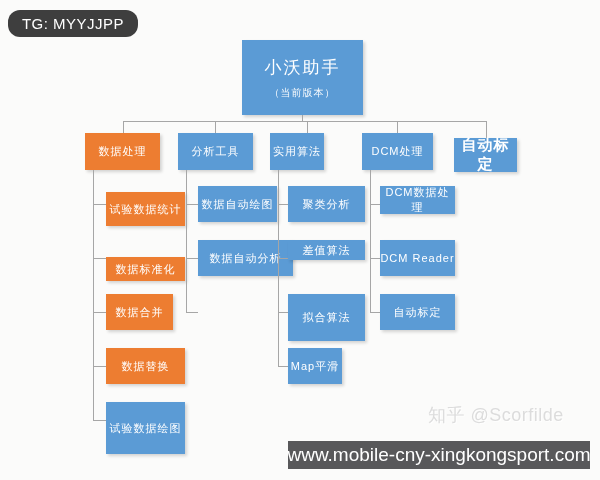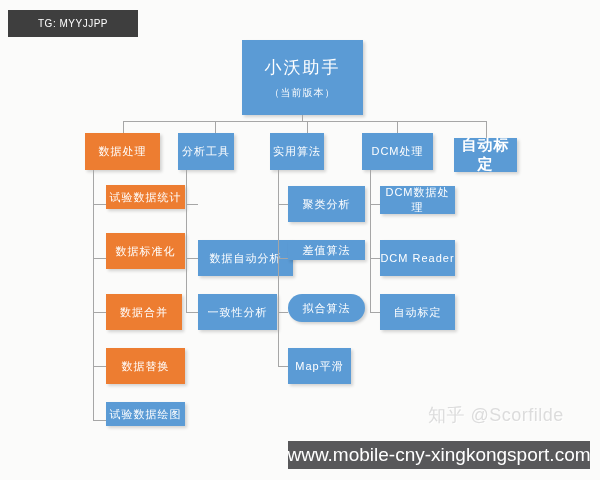--- a/index.html
+++ b/index.html
@@ -7,23 +7,24 @@
   .canvas {
     position: relative;
     width: 600px; height: 480px;
     background: #fbfbfa;
     overflow: hidden;
   }
   .badge {
     position: absolute; left: 8px; top: 10px;
     width: 130px; height: 27px;
     background: var(--badge_bg);
-    color: #fff; font-size: 10px;
+    color: #fff; font-size: 15px;
     display: flex; align-items: center; justify-content: center;
     letter-spacing: .5px;
+    border-radius: 12px;
   }
   .node {
     position: absolute;
     display: flex; flex-direction: column;
     align-items: center; justify-content: center;
     color: #fff; text-align: center;
     font-size: 11px; letter-spacing: 1px;
     box-shadow: 2px 2px 3px rgba(0,0,0,.16);
   }
   .blue   { background: var(--blue); }
@@ -63,56 +64,56 @@
 
   <div class="vline" style="left:302px; top:115px; height:7px;"></div>
   <div class="hline" style="left:123px; top:121px; width:364px;"></div>
   <div class="vline" style="left:123px; top:121px; height:12px;"></div>
   <div class="vline" style="left:215px; top:121px; height:12px;"></div>
   <div class="vline" style="left:307px; top:121px; height:12px;"></div>
   <div class="vline" style="left:397px; top:121px; height:12px;"></div>
   <div class="vline" style="left:486px; top:121px; height:17px;"></div>
 
   <div class="node orange" style="left:85px;  top:133px; width:75px; height:37px;">数据处理</div>
-  <div class="node blue" style="left:178px; top:133px; width:56px; height:37px;">分析工具</div>
+  <div class="node blue" style="left:178px; top:133px; width:75px; height:37px;">分析工具</div>
   <div class="node blue" style="left:270px; top:133px; width:54px; height:37px;">实用算法</div>
   <div class="node blue" style="left:362px; top:133px; width:71px; height:37px;">DCM处理</div>
   <div class="node blue big" style="left:454px; top:138px; width:63px; height:34px;">自动标定</div>
 
   <div class="vline" style="left:93px; top:170px; height:250px;"></div>
   <div class="hline" style="left:93px; top:204px; width:13px;"></div>
   <div class="hline" style="left:93px; top:258px; width:13px;"></div>
   <div class="hline" style="left:93px; top:312px; width:13px;"></div>
   <div class="hline" style="left:93px; top:366px; width:13px;"></div>
   <div class="hline" style="left:93px; top:420px; width:13px;"></div>
 
-  <div class="node orange" style="left:106px; top:185px; width:79px; height:24px;">试验数据统计</div>
-  <div class="node orange" style="left:106px; top:233px; width:79px; height:36px;">数据标准化</div>
-  <div class="node orange" style="left:106px; top:294px; width:76px; height:36px;">数据合并</div>
+  <div class="node orange" style="left:106px; top:192px; width:79px; height:34px;">试验数据统计</div>
+  <div class="node orange" style="left:106px; top:257px; width:79px; height:24px;">数据标准化</div>
+  <div class="node orange" style="left:106px; top:294px; width:67px; height:36px;">数据合并</div>
   <div class="node orange" style="left:106px; top:348px; width:79px; height:36px;text-align:center;">数据替换</div>
-  <div class="node blue" style="left:106px; top:402px; width:79px; height:24px;">试验数据绘图</div>
+  <div class="node blue" style="left:106px; top:402px; width:79px; height:52px;">试验数据绘图</div>
 
   <div class="vline" style="left:186px; top:170px; height:142px;"></div>
   <div class="hline" style="left:186px; top:204px; width:12px;"></div>
   <div class="hline" style="left:186px; top:258px; width:12px;"></div>
   <div class="hline" style="left:186px; top:312px; width:12px;"></div>
 
+  <div class="node blue" style="left:198px; top:186px; width:79px; height:36px;">数据自动绘图</div>
   <div class="node blue" style="left:198px; top:240px; width:95px; height:36px;">数据自动分析</div>
-  <div class="node blue" style="left:198px; top:294px; width:79px; height:36px;">一致性分析</div>
 
   <div class="vline" style="left:278px; top:170px; height:196px;"></div>
   <div class="hline" style="left:278px; top:204px; width:10px;"></div>
   <div class="hline" style="left:278px; top:258px; width:10px;"></div>
   <div class="hline" style="left:278px; top:312px; width:10px;"></div>
   <div class="hline" style="left:278px; top:366px; width:10px;"></div>
 
   <div class="node blue" style="left:288px; top:186px; width:77px; height:36px;">聚类分析</div>
   <div class="node blue" style="left:288px; top:240px; width:77px; height:20px;">差值算法</div>
-  <div class="node blue" style="left:288px; top:294px; width:77px; height:28px;border-radius:18px;">拟合算法</div>
-  <div class="node blue" style="left:288px; top:348px; width:63px; height:36px;">Map平滑</div>
+  <div class="node blue" style="left:288px; top:294px; width:77px; height:47px;">拟合算法</div>
+  <div class="node blue" style="left:288px; top:348px; width:54px; height:36px;">Map平滑</div>
 
   <div class="vline" style="left:370px; top:170px; height:142px;"></div>
   <div class="hline" style="left:370px; top:204px; width:10px;"></div>
   <div class="hline" style="left:370px; top:258px; width:10px;"></div>
   <div class="hline" style="left:370px; top:312px; width:10px;"></div>
 
   <div class="node blue" style="left:380px; top:186px; width:75px; height:28px;">DCM数据处理</div>
   <div class="node blue" style="left:380px; top:240px; width:75px; height:36px;">DCM Reader</div>
   <div class="node blue" style="left:380px; top:294px; width:75px; height:36px;">自动标定</div>
 

